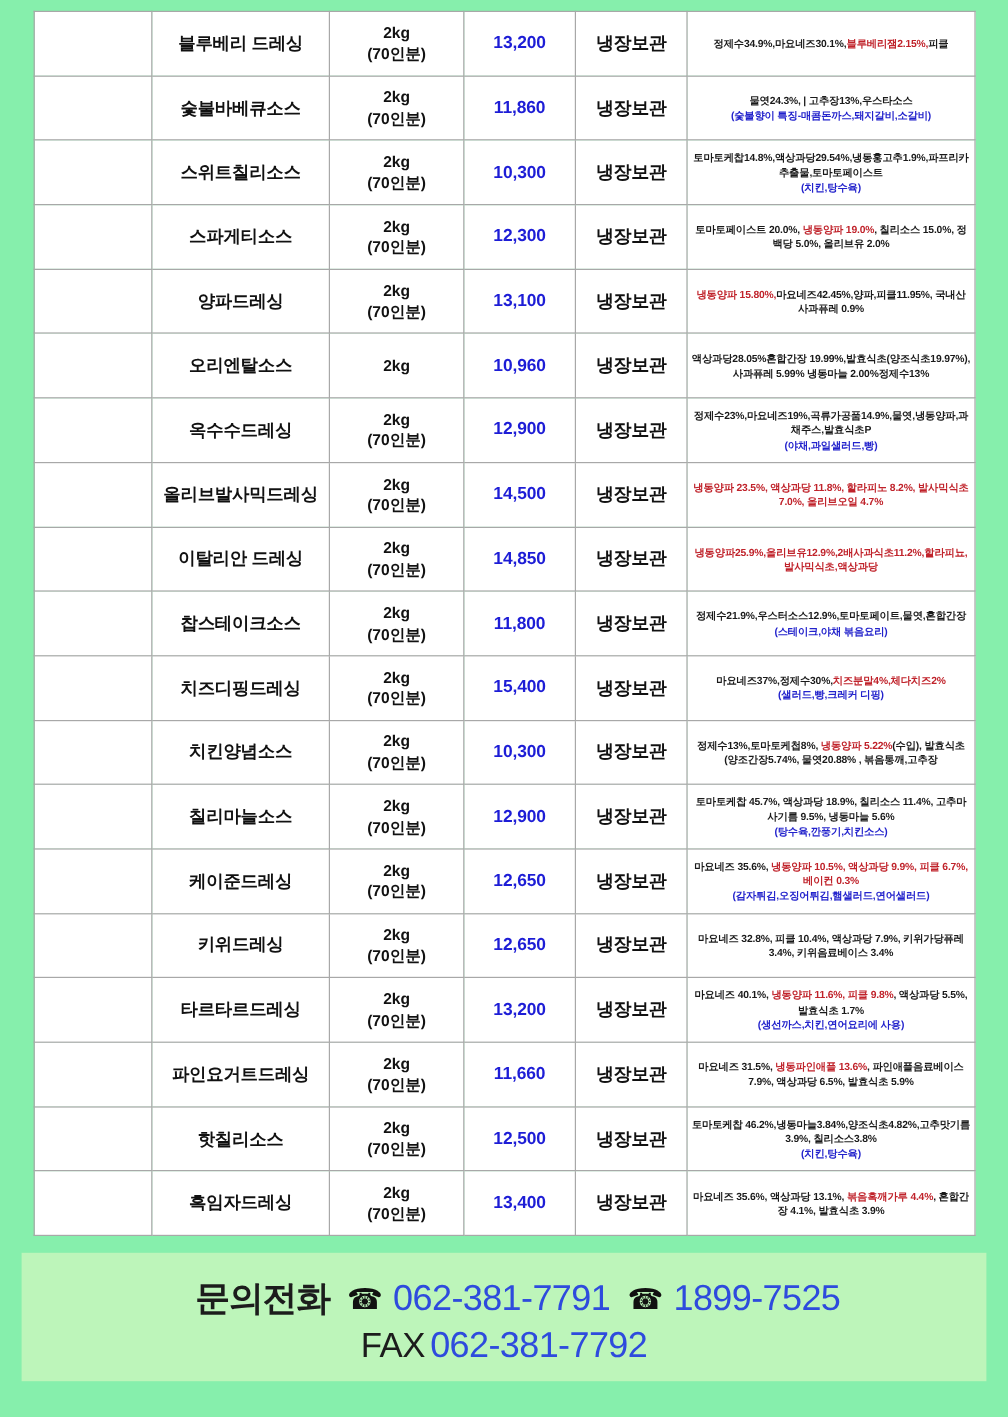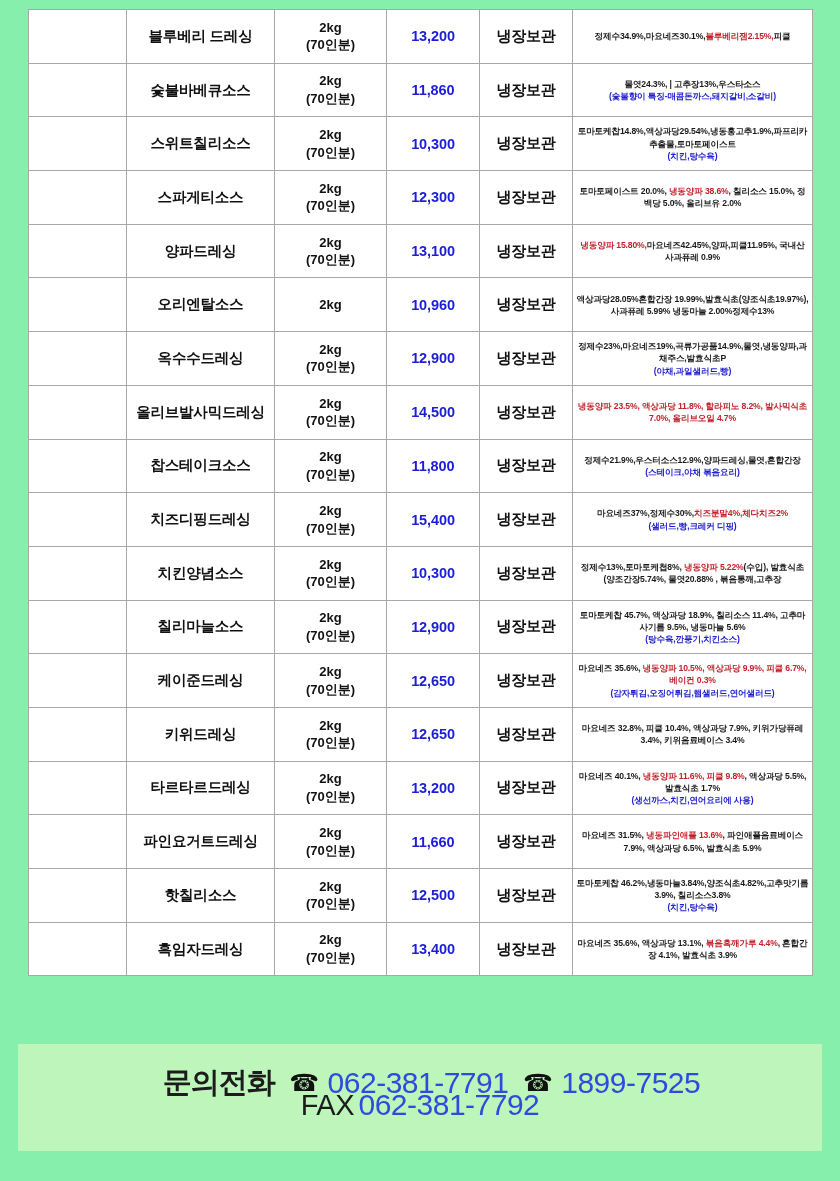--- a/index.html
+++ b/index.html
@@ -101,21 +101,21 @@
     position: absolute;
     left: 0;
     top: 19px;
     width: 100%;
     text-align: center;
     white-space: nowrap;
   }
   #contact-line2 {
     position: absolute;
     left: 0;
-    top: 44px;
+    top: 61px;
     width: 100%;
     text-align: center;
     white-space: nowrap;
   }
   .contact-label {
     font-size: 29px;
     font-weight: 700;
     color: #1c1c1c;
     letter-spacing: -1px;
     vertical-align: middle;
@@ -180,21 +180,21 @@
           <td class="cell-price">10,300</td>
           <td class="cell-store">냉장보관</td>
           <td class="cell-ing"><span>토마토케찹14.8%,액상과당29.54%,냉동홍고추1.9%,파프리카추출물,토마토페이스트</span><span class="use-line">(치킨,탕수육)</span></td>
         </tr>
         <tr>
           <td class="cell-blank"></td>
           <td class="cell-name">스파게티소스</td>
           <td class="cell-spec"><span>2kg</span><span class="spec-serv">(70인분)</span></td>
           <td class="cell-price">12,300</td>
           <td class="cell-store">냉장보관</td>
-          <td class="cell-ing"><span>토마토페이스트 20.0%, </span><span class="hl-red">냉동양파 38.6%</span><span>, 칠리소스 15.0%, 정백당 5.0%, 올리브유 2.0%</span></td>
+          <td class="cell-ing"><span>토마토페이스트 20.0%, </span><span class="hl-red">냉동양파 19.0%</span><span>, 칠리소스 15.0%, 정백당 5.0%, 올리브유 2.0%</span></td>
         </tr>
         <tr>
           <td class="cell-blank"></td>
           <td class="cell-name">양파드레싱</td>
           <td class="cell-spec"><span>2kg</span><span class="spec-serv">(70인분)</span></td>
           <td class="cell-price">13,100</td>
           <td class="cell-store">냉장보관</td>
           <td class="cell-ing"><span class="hl-red">냉동양파 15.80%,</span><span>마요네즈42.45%,양파,피클11.95%, 국내산 사과퓨레 0.9%</span></td>
         </tr>
         <tr>
@@ -216,25 +216,33 @@
         <tr>
           <td class="cell-blank"></td>
           <td class="cell-name">올리브발사믹드레싱</td>
           <td class="cell-spec"><span>2kg</span><span class="spec-serv">(70인분)</span></td>
           <td class="cell-price">14,500</td>
           <td class="cell-store">냉장보관</td>
           <td class="cell-ing"><span class="hl-red">냉동양파 23.5%, 액상과당 11.8%, 할라피노 8.2%, 발사믹식초 7.0%, 올리브오일 4.7%</span></td>
         </tr>
         <tr>
           <td class="cell-blank"></td>
+          <td class="cell-name">이탈리안 드레싱</td>
+          <td class="cell-spec"><span>2kg</span><span class="spec-serv">(70인분)</span></td>
+          <td class="cell-price">14,850</td>
+          <td class="cell-store">냉장보관</td>
+          <td class="cell-ing"><span class="hl-red">냉동양파25.9%,올리브유12.9%,2배사과식초11.2%,할라피뇨,발사믹식초,액상과당</span></td>
+        </tr>
+        <tr>
+          <td class="cell-blank"></td>
           <td class="cell-name">찹스테이크소스</td>
           <td class="cell-spec"><span>2kg</span><span class="spec-serv">(70인분)</span></td>
           <td class="cell-price">11,800</td>
           <td class="cell-store">냉장보관</td>
-          <td class="cell-ing"><span>정제수21.9%,우스터소스12.9%,양파드레싱,물엿,혼합간장</span><span class="use-line">(스테이크,야채 볶음요리)</span></td>
+          <td class="cell-ing"><span>정제수21.9%,우스터소스12.9%,토마토페이트,물엿,혼합간장</span><span class="use-line">(스테이크,야채 볶음요리)</span></td>
         </tr>
         <tr>
           <td class="cell-blank"></td>
           <td class="cell-name">치즈디핑드레싱</td>
           <td class="cell-spec"><span>2kg</span><span class="spec-serv">(70인분)</span></td>
           <td class="cell-price">15,400</td>
           <td class="cell-store">냉장보관</td>
           <td class="cell-ing"><span>마요네즈37%,정제수30%,</span><span class="hl-red">치즈분말4%,체다치즈2%</span><span class="use-line">(샐러드,빵,크레커 디핑)</span></td>
         </tr>
         <tr>

